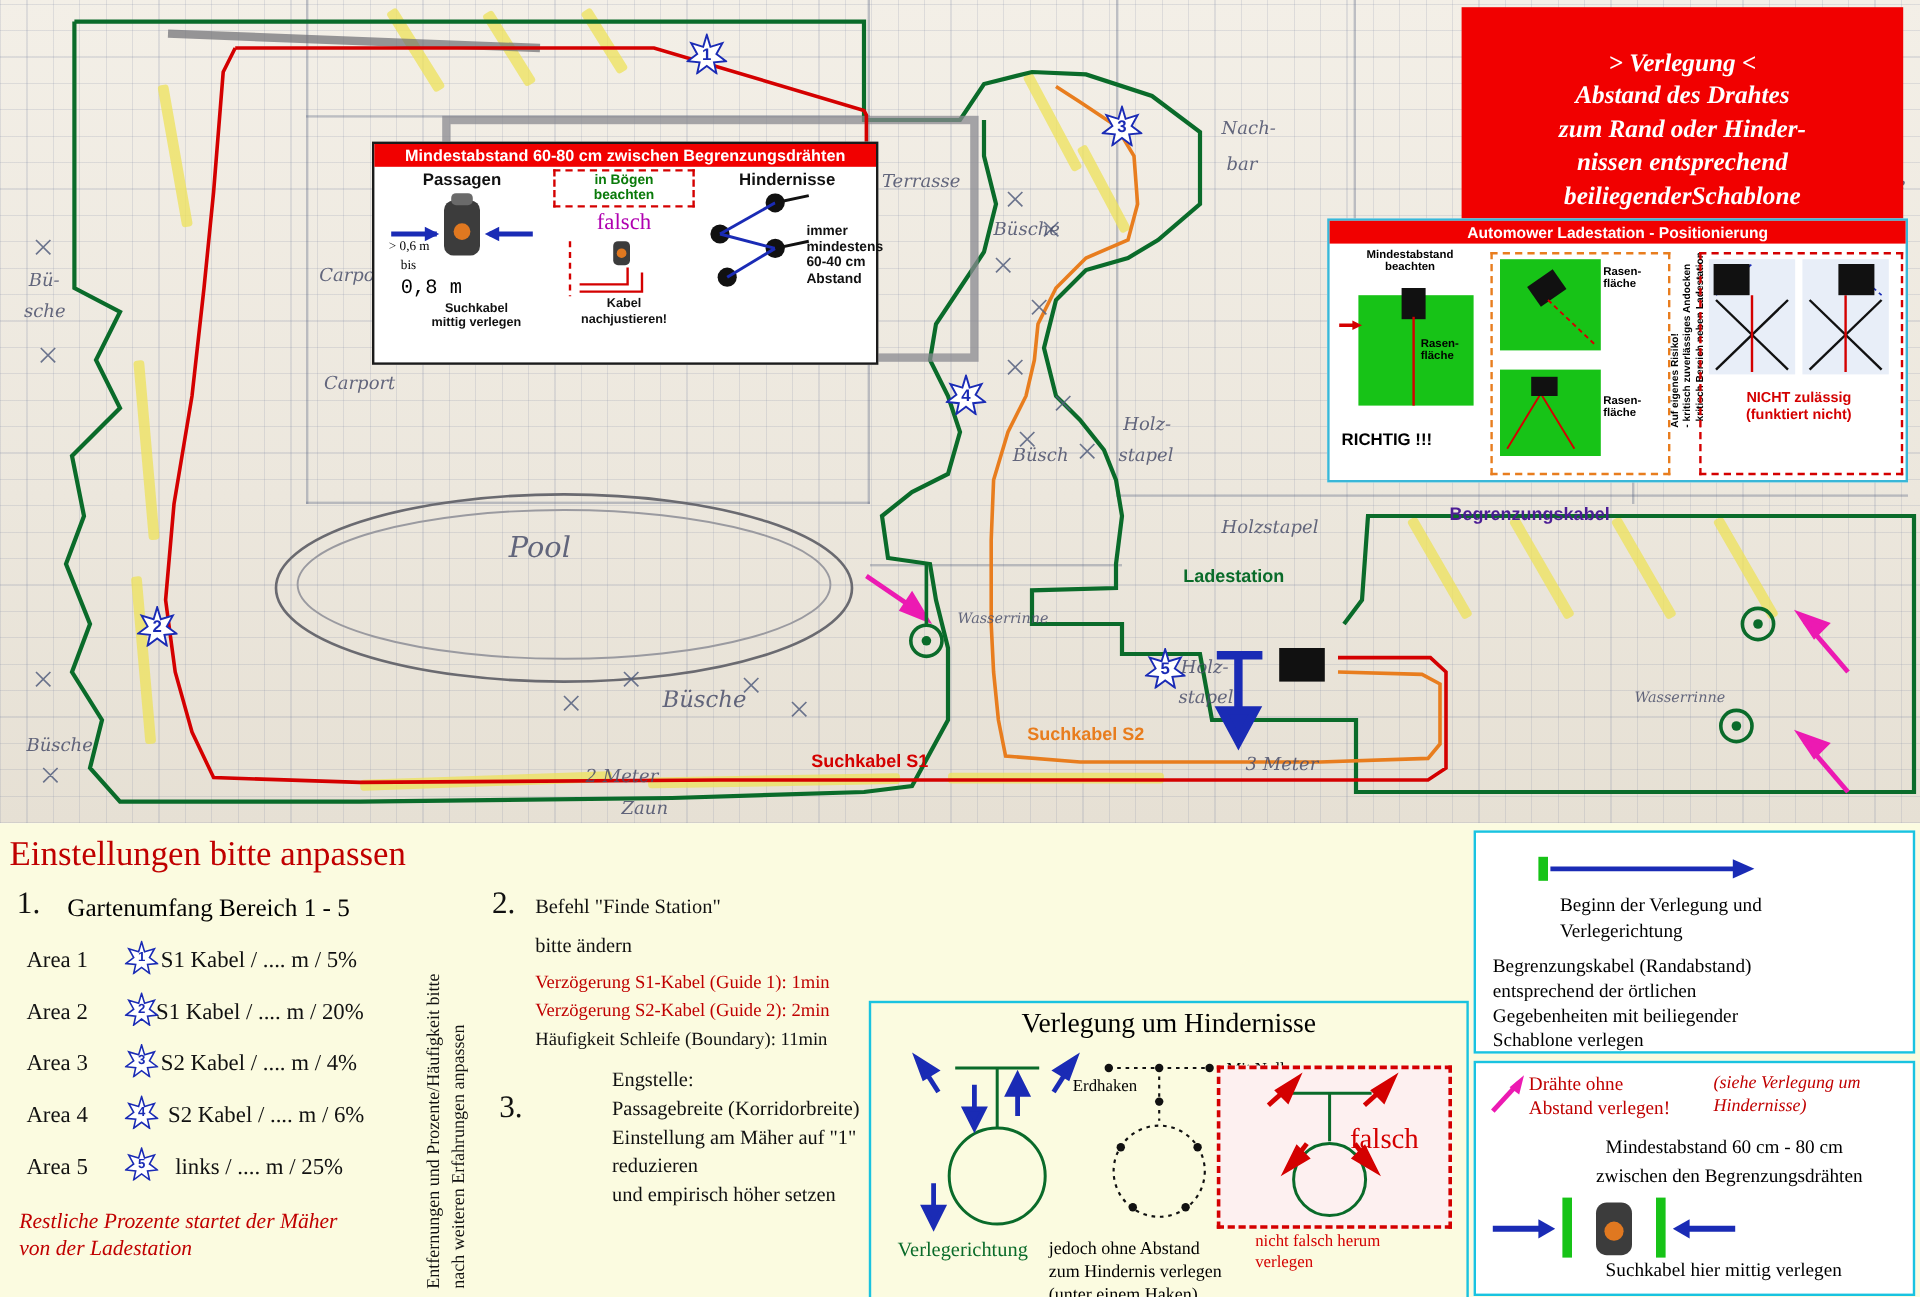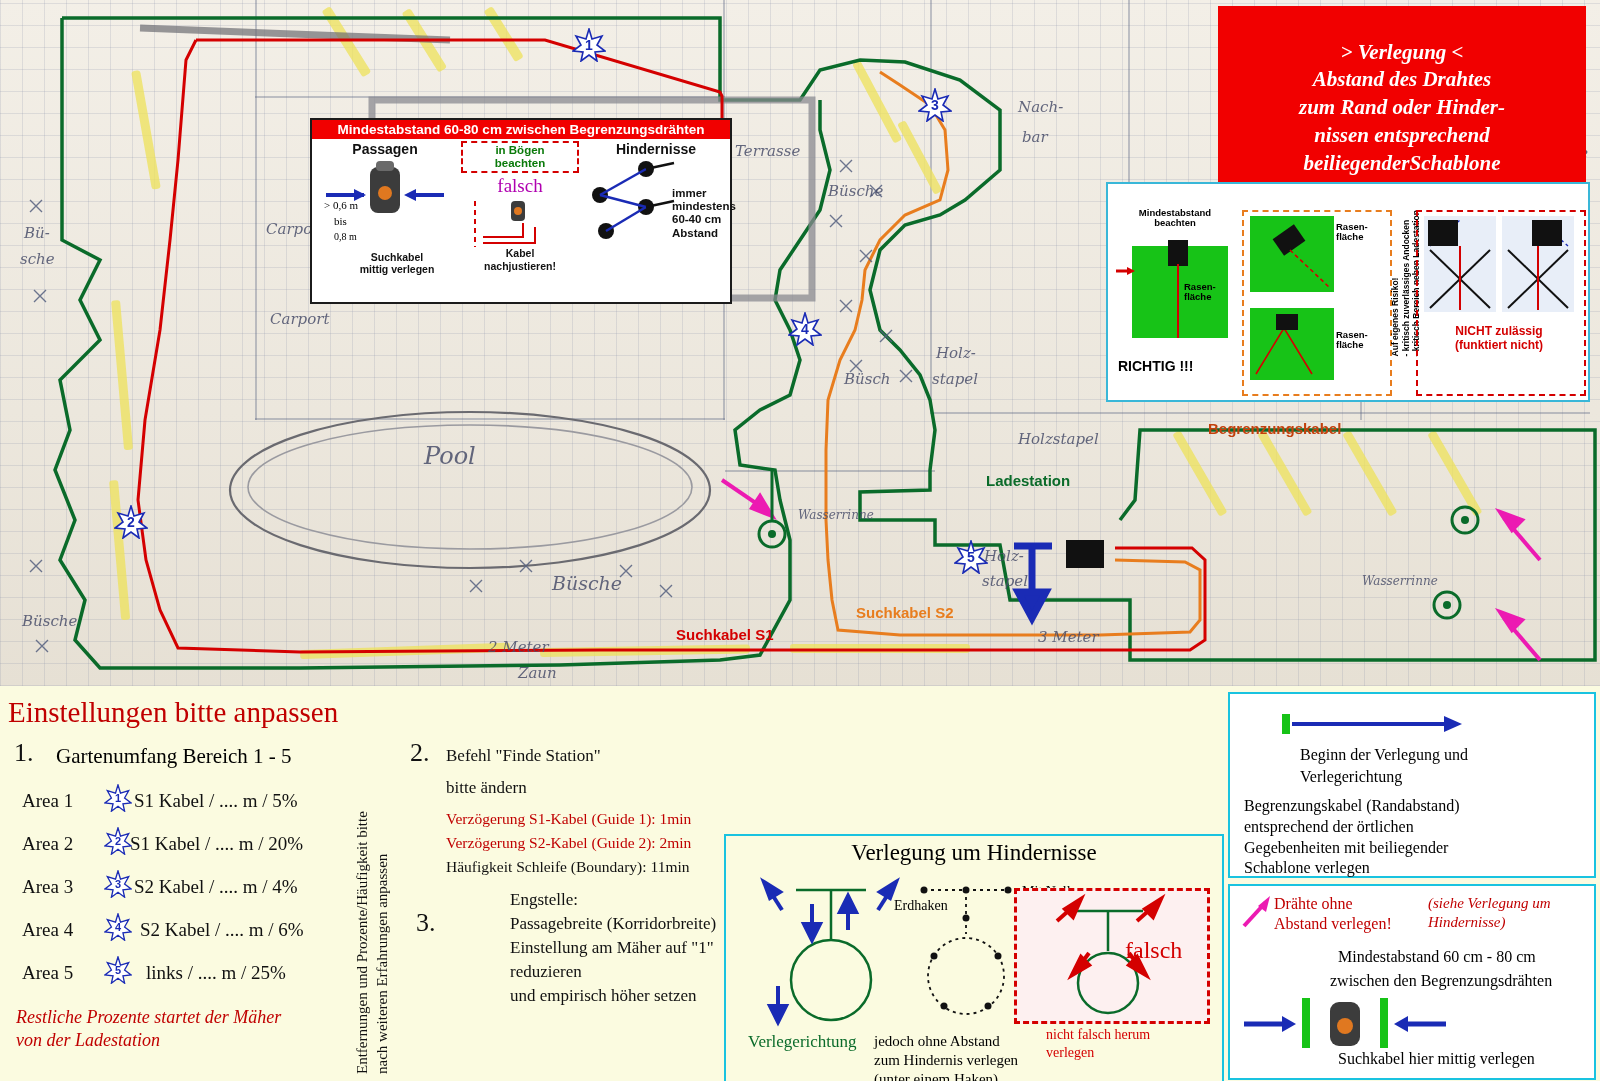--- a/index.html
+++ b/index.html
@@ -12,21 +12,21 @@
       repeating-linear-gradient(90deg,rgba(120,130,160,.18) 0 1px,transparent 1px 22px),
       linear-gradient(180deg,#f3efe7 0%,#ece7dd 60%,#e6e0d4 100%);
   }
   .sheetline{position:absolute;background:rgba(90,100,130,.35);}
   .yellow{position:absolute;background:rgba(238,226,90,.75);border-radius:3px;transform-origin:0 0;}
   .hand{position:absolute;color:#4a4f6b;font-family:"DejaVu Serif",serif;font-style:italic;font-size:15px;opacity:.85;}
   svg.overlay{position:absolute;left:0;top:0;width:1600px;height:686px;}
   .lbl-red{position:absolute;color:#d40000;font-weight:bold;font-size:15px;}
   .lbl-orange{position:absolute;color:#e87d1e;font-weight:bold;font-size:15px;}
   .lbl-green{position:absolute;color:#0a6b2a;font-weight:bold;font-size:15px;}
-  .lbl-blk{position:absolute;color:#c2410c;font-weight:bold;font-size:15px;}
+  .lbl-blk{position:absolute;color:#4c1d95;font-weight:bold;font-size:15px;}
   
   .star{position:absolute;width:34px;height:34px;}
   .star svg{width:34px;height:34px;}
   .star span{position:absolute;left:0;top:0;width:34px;height:34px;display:flex;align-items:center;justify-content:center;
     font-size:14px;font-weight:bold;color:#1a2bb5;}
   
   #redhdr{position:absolute;left:1218px;top:6px;width:368px;height:204px;background:#f10000;color:#fff;
     display:flex;align-items:center;justify-content:center;text-align:center;
     font-family:"Liberation Serif",serif;font-style:italic;font-weight:bold;font-size:21px;line-height:1.32;}
   
@@ -215,21 +215,21 @@
           <rect x="54" y="8" width="30" height="46" rx="8" fill="#3c3c3c"></rect>
           <rect x="60" y="2" width="18" height="10" rx="4" fill="#6a6a6a"></rect>
           <circle cx="69" cy="34" r="7" fill="#e07820"></circle>
           <line x1="10" y1="36" x2="48" y2="36" stroke="#1a2bb5" stroke-width="4"></line>
           <polygon points="50,36 38,30 38,42" fill="#1a2bb5"></polygon>
           <line x1="128" y1="36" x2="92" y2="36" stroke="#1a2bb5" stroke-width="4"></line>
           <polygon points="88,36 100,30 100,42" fill="#1a2bb5"></polygon>
         </svg>
         <div style="position:absolute;left:12px;top:60px;font-size:11px;font-family:'Liberation Serif',serif;">&gt; 0,6 m</div>
         <div style="position:absolute;left:22px;top:76px;font-size:11px;font-family:'Liberation Serif',serif;">bis</div>
-        <div style="position:absolute;left:22px;top:92px;font-size:10px;font-family:Liberation Serif, serif;">0,8 m</div>
+        <div style="position:absolute;left:22px;top:92px;font-size:17px;font-family:Liberation Mono, monospace;">0,8 m</div>
         <div class="small" style="position:absolute;left:16px;top:112px;width:138px;white-space:pre-line;">Suchkabel
 mittig verlegen</div>
       </div>
 
       <div class="col" style="flex:0 0 118px;">
         <div class="small" style="color:#0a7a0a;font-size:11.5px;white-space:pre-line;border:2px dashed #d40000;padding:1px;">in Bögen
 beachten</div>
         <div style="text-align:center;color:#b000b0;font-family:'Liberation Serif',serif;font-size:19px;margin-top:2px;">falsch</div>
         <svg width="110" height="50" style="display:block;margin:0 auto;">
           <rect x="46" y="4" width="14" height="20" rx="4" fill="#3c3c3c"></rect>
@@ -257,20 +257,21 @@
         </svg>
         <div class="small" style="position:absolute;left:90px;top:48px;width:64px;text-align:left;white-space:pre-line;font-size:11.5px;">immer
 mindestens
 60-40 cm
 Abstand</div>
       </div>
     </div>
   </div>
 
   <div id="ladepanel">
+    <div class="hd">Automower Ladestation - Positionierung</div>
 
     <div class="mini" style="left:4px;top:24px;width:126px;height:186px;">
       <div style="font-size:9.5px;font-weight:bold;text-align:center;white-space:pre-line;line-height:1.1;">Mindestabstand
 beachten</div>
       <div class="greenbox" style="position:absolute;left:20px;top:38px;width:96px;height:92px;">
         <div style="position:absolute;left:36px;top:-6px;width:20px;height:26px;background:#111;"></div>
         <div style="position:absolute;left:45px;top:18px;width:2px;height:74px;background:#d40000;"></div>
         <div style="position:absolute;left:52px;top:36px;font-size:9.5px;font-weight:bold;white-space:pre-line;line-height:1.05;">Rasen-
 fläche</div>
       </div>

